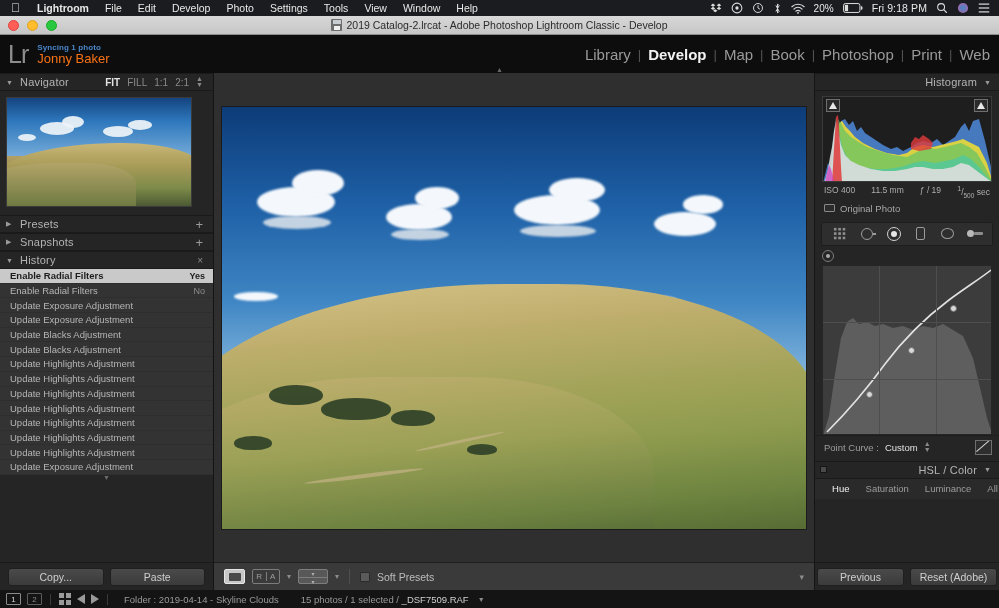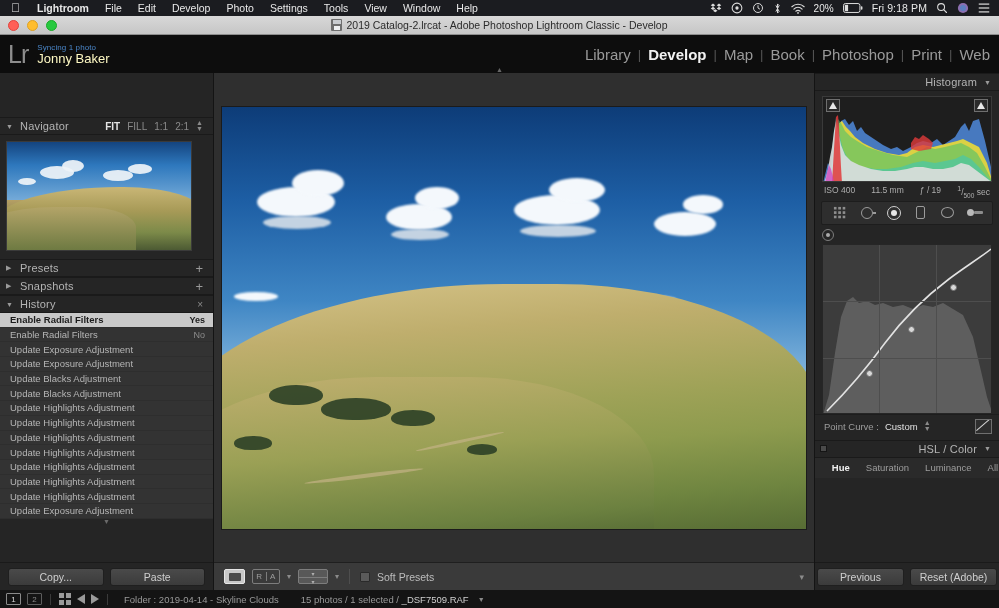--- a/index.html
+++ b/index.html
@@ -66,22 +66,22 @@
   #topbar {
     height: 38px; background: #0d0d0d;
     display: flex; align-items: center; position: relative;
   }
   #identity { display: flex; align-items: center; padding-left: 8px; }
   #identity .lr {
     font-size: 25px; color: #8e8e8e; font-weight: 300;
     letter-spacing: -1px; padding-right: 9px; line-height: 1;
   }
   #identity .names { line-height: 1.15; padding-top: 2px; }
-  #identity .sync { font-size: 8px; color: #4a86c8; font-weight: normal; letter-spacing: .1px; }
-  #identity .user { font-size: 13px; color: #fef9c3; }
+  #identity .sync { font-size: 8px; color: #4a86c8; font-weight: bold; letter-spacing: .1px; }
+  #identity .user { font-size: 13px; color: #f97316; }
 
   #modules {
     margin-left: auto; display: flex; align-items: center;
     padding-right: 2px; font-size: 15px; color: #9a9a9a;
   }
   #modules .mod { padding: 0 7px; cursor: default; }
   #modules .mod.active { color: #f2f2f2; font-weight: bold; }
   #modules .sep { color: #555; font-size: 13px; }
 
   
@@ -92,21 +92,21 @@
 
   
   #body { display: flex; height: 517px; background: #2c2c2c; }
 
   
   #leftpanel {
     width: 214px; background: #252525;
     display: flex; flex-direction: column;
     border-right: 1px solid #141414;
   }
-  .panel-scroll { flex: 1; overflow: hidden; padding: 0 0 0 0; margin-top: 44px; }
+  .panel-scroll { flex: 1; overflow: hidden; padding: 0 0 0 0; }
   .ph {
     height: 18px; display: flex; align-items: center;
     background: #252525; padding: 0 10px 0 6px;
     font-size: 11px; color: #b4b4b4;
     border-top: 1px solid #1a1a1a;
     border-bottom: 1px solid #1a1a1a;
   }
   .ph .tri { font-size: 7px; color: #9a9a9a; width: 14px; }
   .ph .ph-title { letter-spacing: .2px; }
   .ph .ph-right { margin-left: auto; display: flex; align-items: center; gap: 7px; color: #8a8a8a; font-size: 10px; }
@@ -284,21 +284,21 @@
   }
   .pointcurve-row .val { color: #e0e0e0; }
   .curve-btn { margin-left: auto; width: 17px; height: 15px; border: 1px solid #6f6f6f;
     background: #2e2e2e; position: relative; overflow: hidden; }
   .curve-btn::after { content: ""; position: absolute; left: 1px; bottom: 1px;
     width: 19px; height: 1.4px; background: #d6d6d6; transform: rotate(-41deg); transform-origin: left bottom; }
 
   .hsl-tabs { display: flex; align-items: center; justify-content: center;
     gap: 0; padding: 4px 6px 5px 6px; font-size: 9.5px; color: #9d9d9d; background: #2a2a2a; }
   .hsl-tabs .t { padding: 0 8px; }
-  .hsl-tabs .t.active { color: #f0f0f0; font-weight: bold; padding-left: 24px; }
+  .hsl-tabs .t.active { color: #f0f0f0; font-weight: normal; padding-left: 24px; }
   .hsl-tabs .vb { width: 1px; height: 9px; background: #4a4a4a; }
 
   .rp-footer {
     margin-top: auto; height: 28px; background: #252525;
     display: flex; align-items: center; gap: 6px; padding: 0 2px;
     border-top: 1px solid #1a1a1a;
   }
 
   
   #filmstrip { height: 56px; background: #1a1a1a; display: flex; flex-direction: column; }
@@ -659,20 +659,24 @@
         </div>
       </div>
 
       <div class="exif">
         <span>ISO 400</span>
         <span>11.5 mm</span>
         <span>ƒ / 19</span>
         <span class="frac"><sup>1</sup>/<sub>500</sub> <span>sec</span></span>
       </div>
 
+      <div class="orig-row">
+        <span class="orig-chk"></span>
+        <span>Original Photo</span>
+      </div>
 
       <div class="toolstrip">
         <span class="ts">
             <span class="crop-grid"></span>
           </span>
         <span class="ts">
             <span class="circ"></span>
           </span>
         <span class="ts">
             <span class="redeye">

